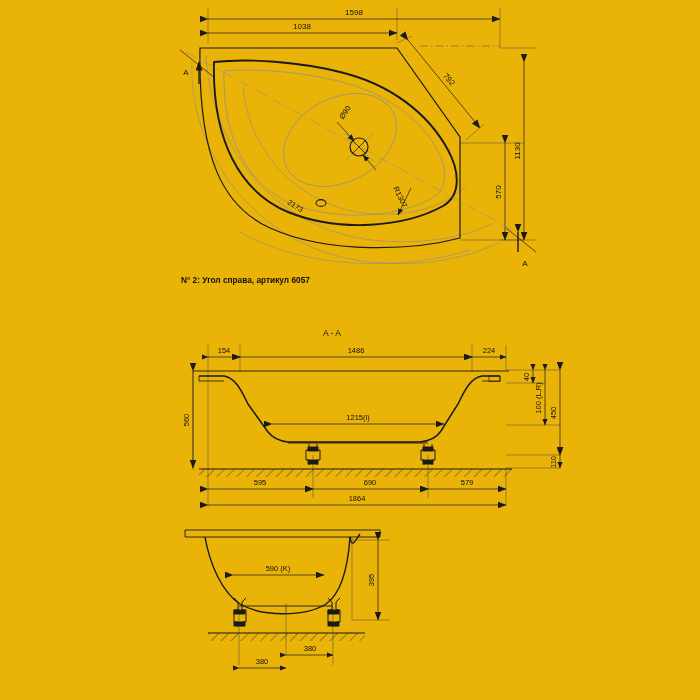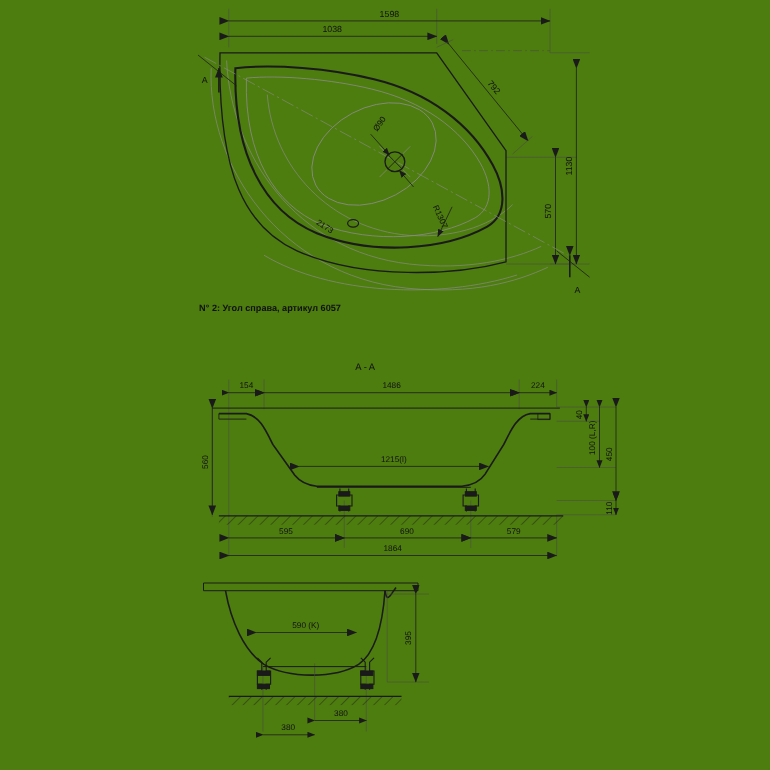--- a/index.html
+++ b/index.html
@@ -1,17 +1,17 @@
 <!DOCTYPE html>
 <html><head>
 <meta charset="utf-8">
 <style>
   html,body{margin:0;padding:0;background:#fff;}
   body{width:700px;height:700px;font-family:"Liberation Sans",sans-serif;}
-  #sheet{position:relative;width:700px;height:700px;overflow:hidden;background:#4d7c0f;}
+  #sheet{position:relative;width:700px;height:700px;overflow:hidden;background:#eab308;}
   svg{display:block;}
 </style>
 </head>
 <body>
 
 <div id="sheet">
 
 <svg width="700" height="700" viewBox="0 0 700 700">
   <defs>
     <marker id="ah" markerWidth="9" markerHeight="7" refX="8.5" refY="3.5" orient="auto" markerUnits="userSpaceOnUse">

